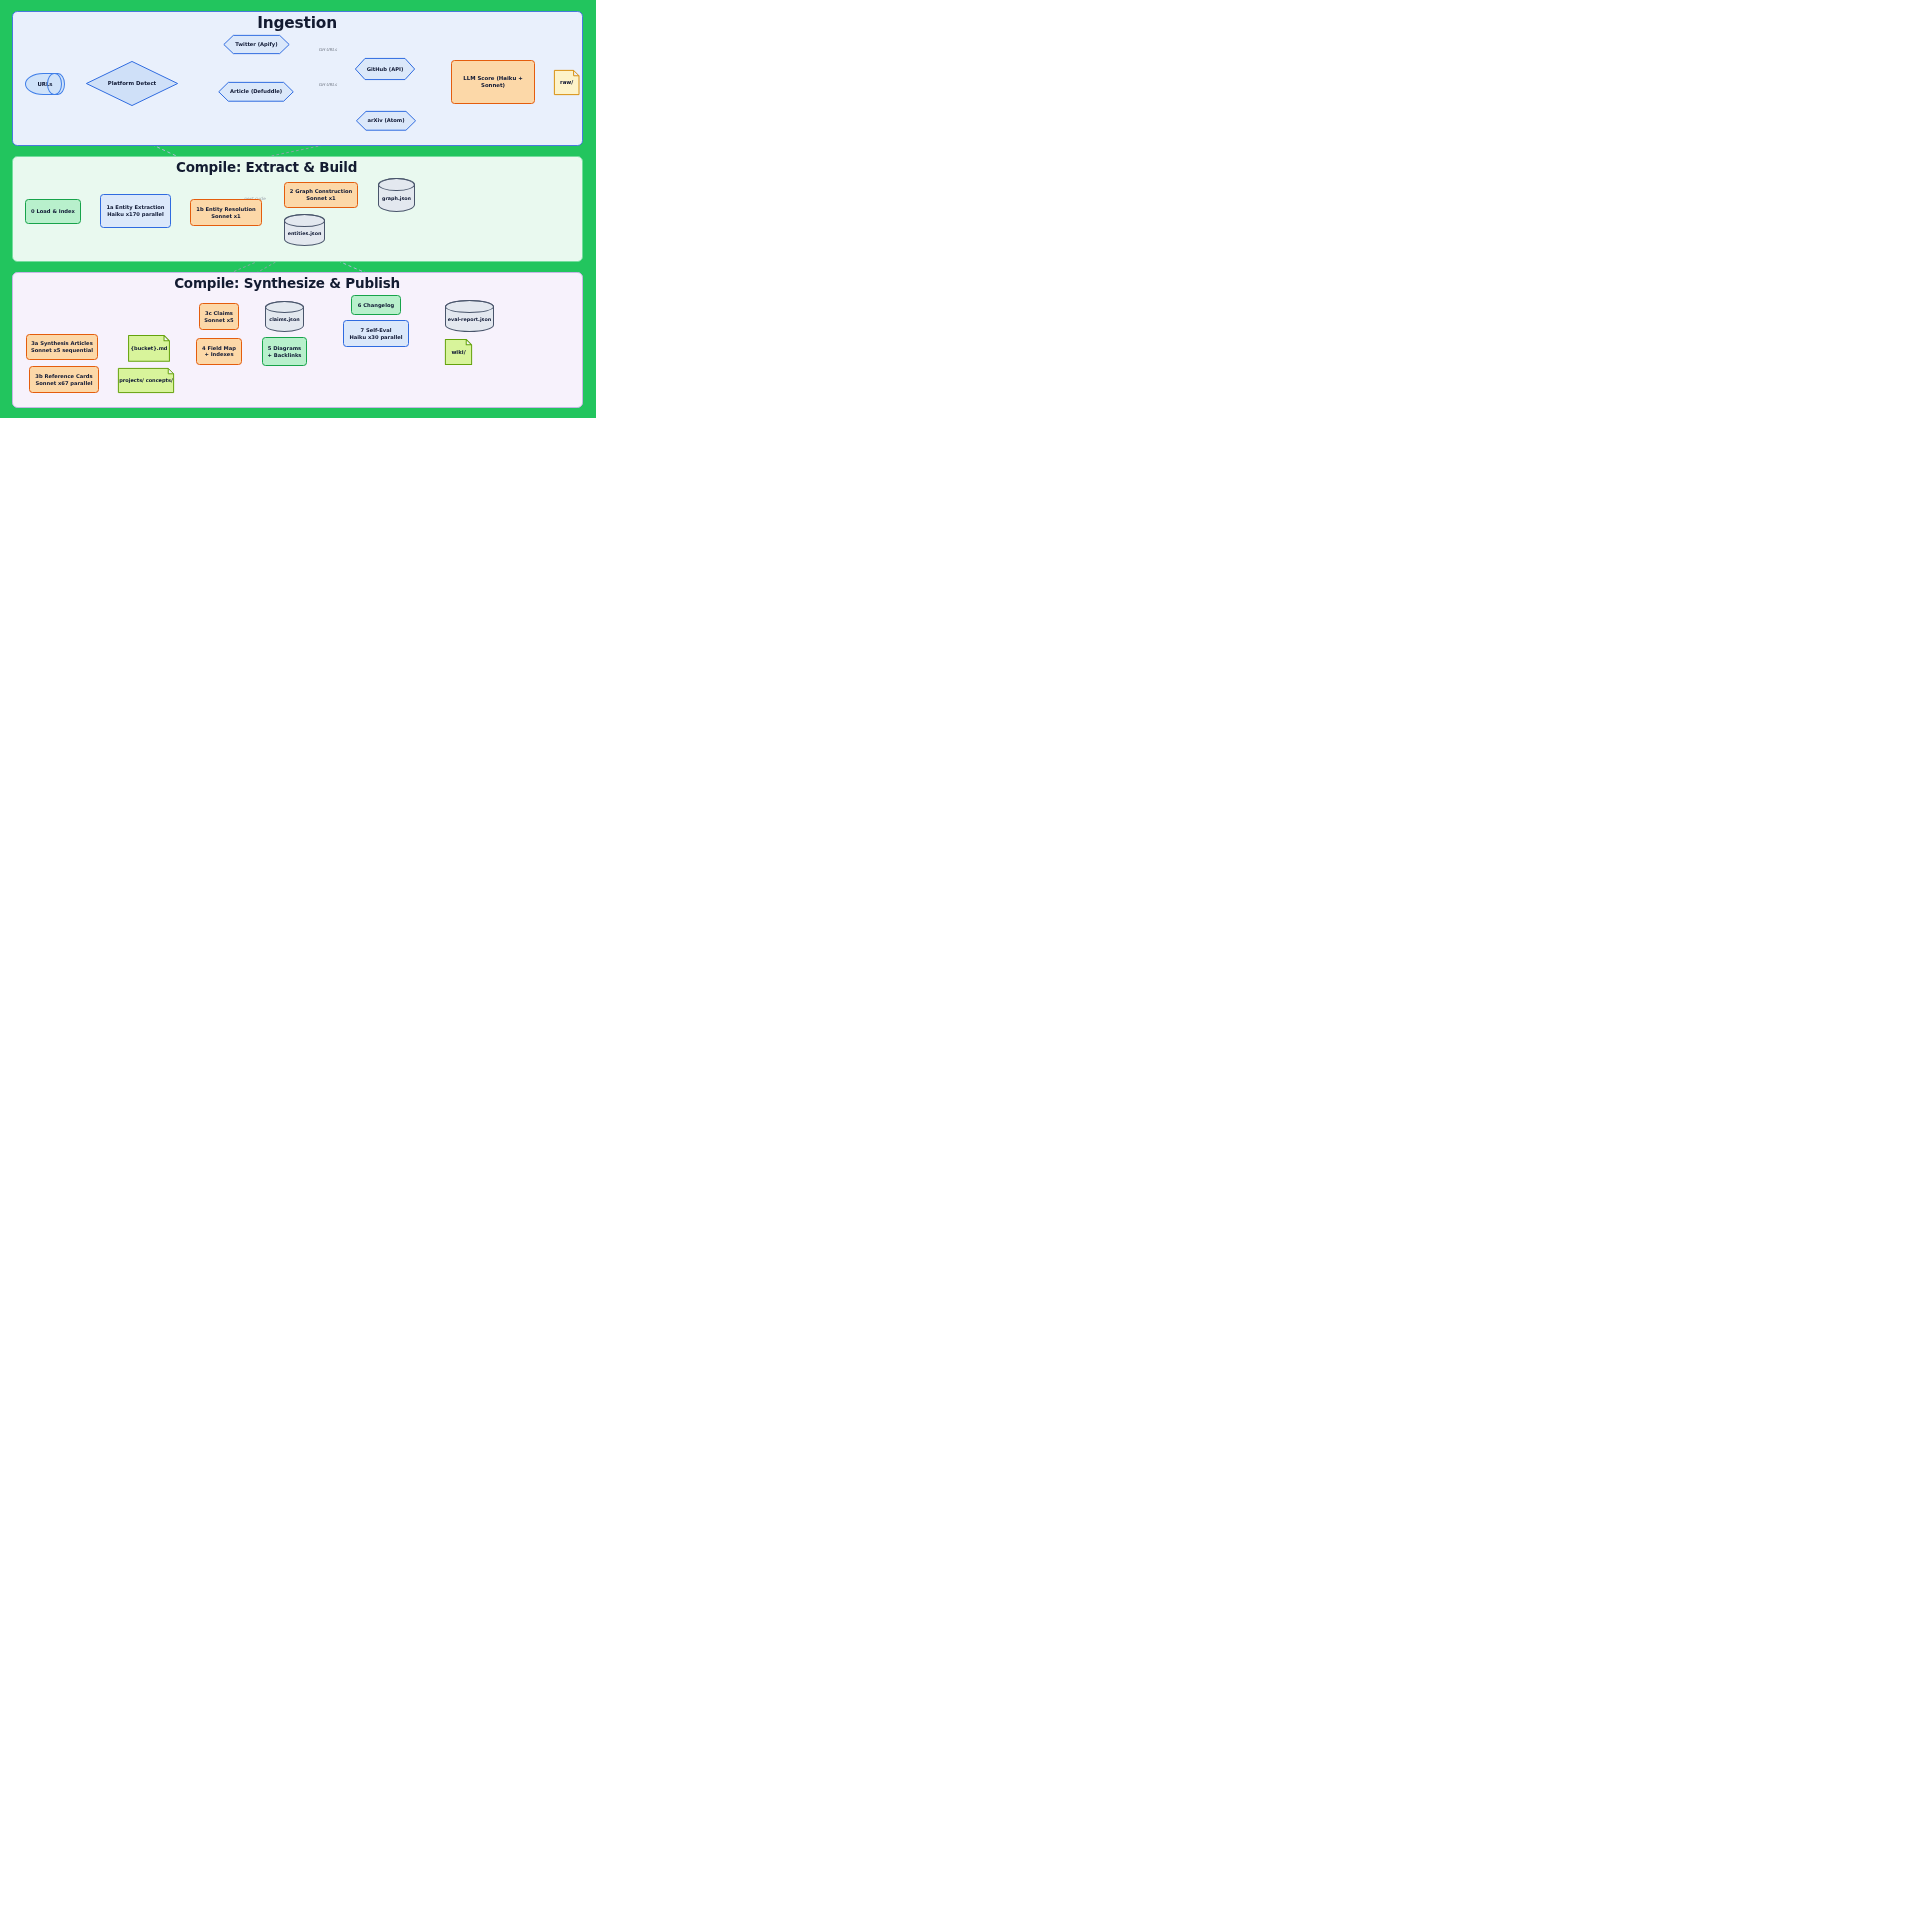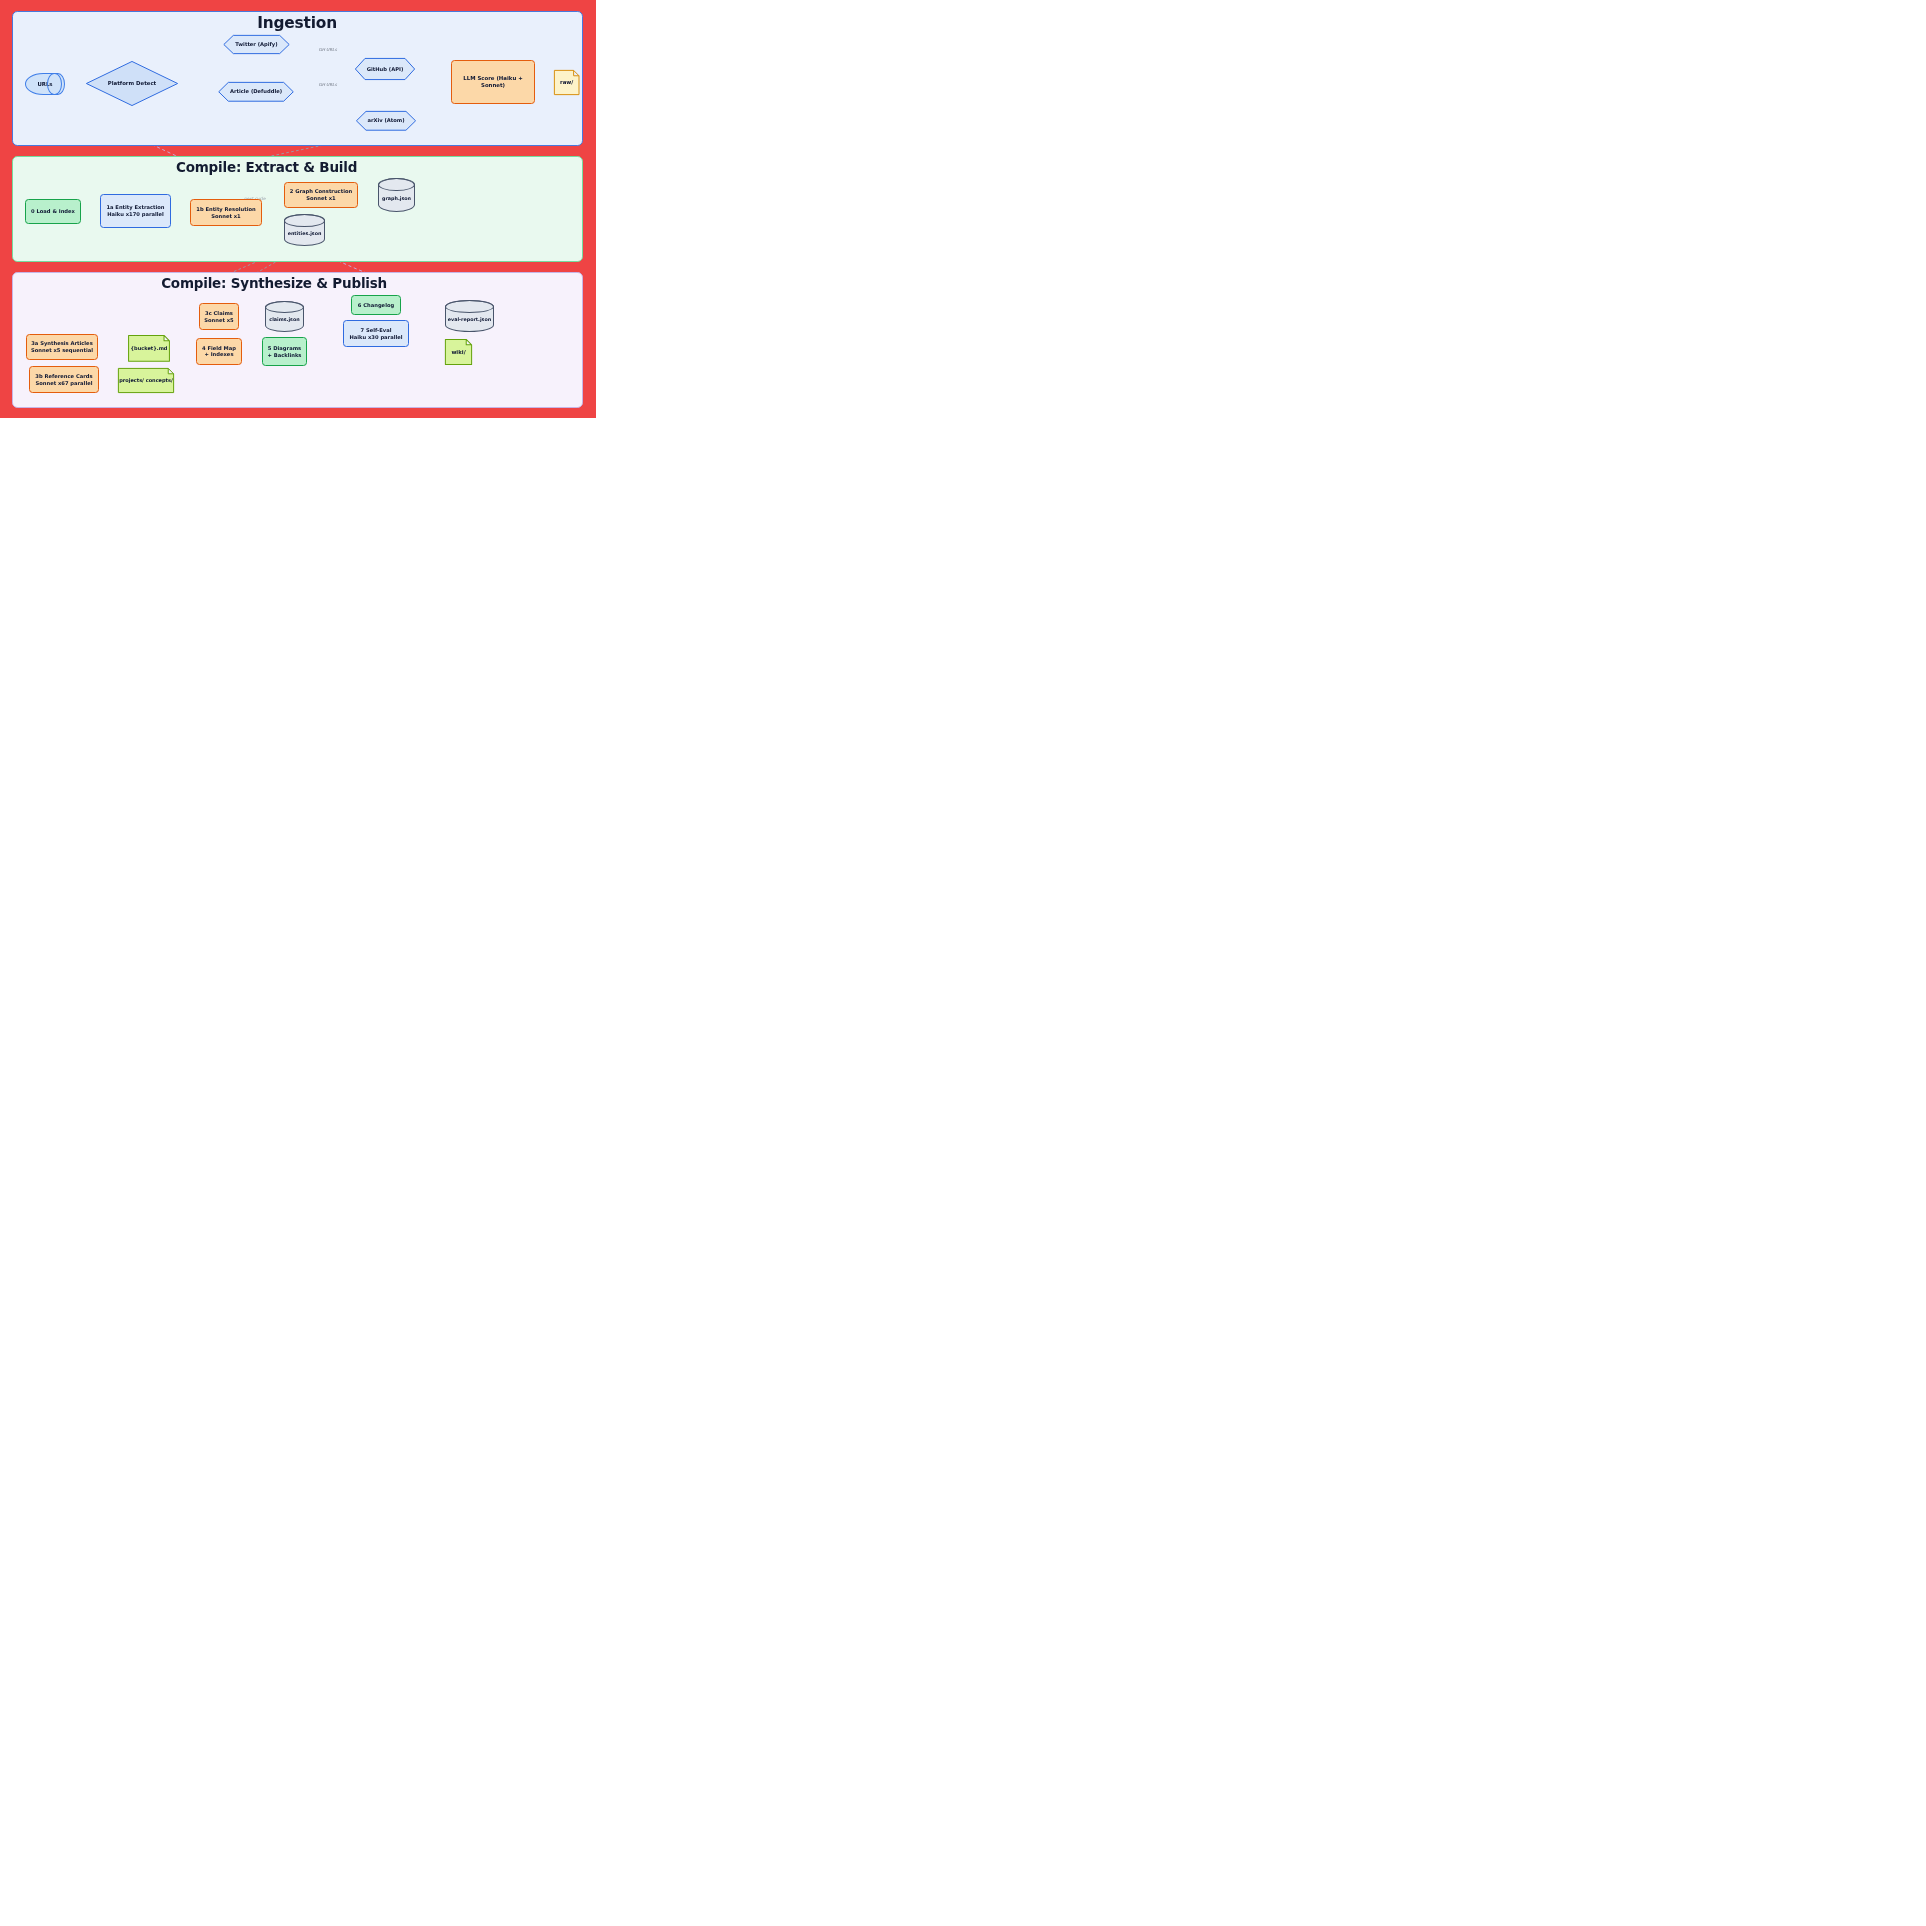--- a/index.html
+++ b/index.html
@@ -1,17 +1,17 @@
 <!DOCTYPE html>
 <html style="font-size:6.2px"><head>
 <meta charset="utf-8">
 <style>
   html,body{margin:0;padding:0;background:#ffffff;}
   body{font-family:"DejaVu Sans","Liberation Sans",sans-serif;}
-  #canvas{position:relative;width:596px;height:418px;background:#ef4444;overflow:hidden;}
+  #canvas{position:relative;width:596px;height:418px;background:#22c55e;overflow:hidden;}
   .section{position:absolute;border-radius:5.4px;border:0.8px solid;box-sizing:border-box;}
   .section-title{position:absolute;width:100%;text-align:center;font-weight:800;color:#131b31;letter-spacing:-0.2px;}
   .node{position:absolute;box-sizing:border-box;display:flex;align-items:center;justify-content:center;
         text-align:center;font-weight:700;color:#0e1733;line-height:1.28;white-space:pre-line;}
   .node.rect{border:1px solid;border-radius:3.5px;}
   .node.cylv{border:1px solid;border-radius:50%/ 22%;}
   .cyl-cap{position:absolute;left:-1px;right:-1px;top:-1px;height:42%;
            border:1px solid;border-color:inherit;border-radius:50%;background:transparent;box-sizing:border-box;}
   .node.cylv .lbl{position:relative;top:14%;}
   .node.cylh{border:1.2px solid;border-radius:46% 18% 18% 46% / 50% 50% 50% 50%;}
@@ -76,21 +76,21 @@
       <path d="M797,892 H852 Q860,892 860,884 V799 Q860,791 868,791 H903" fill="none" stroke="#1d3f9e" stroke-width="2.6" marker-end="url(#m-solid)"></path>
       <path d="M797,922 H830 Q838,922 838,930 V980 Q838,988 846,988 H1075 Q1083,988 1083,980 V916 Q1083,908 1091,908 H1147" fill="none" stroke="#1d3f9e" stroke-width="2.6" marker-end="url(#m-solid)"></path>
       <path d="M1040,791 H1087 Q1095,791 1095,799 V877 Q1095,885 1103,885 H1147" fill="none" stroke="#1d3f9e" stroke-width="2.6" marker-end="url(#m-solid)"></path>
       <path d="M1061,866 H1100 Q1108,866 1108,858 V828 Q1108,820 1116,820 H1147" fill="none" stroke="#1d3f9e" stroke-width="2.6" marker-end="url(#m-solid)"></path>
     </svg>
 <div class="section" style="left: 11.6px; top: 10.8px; width: 571px; height: 135px; background: rgb(233, 240, 252); border-color: rgb(72, 120, 221);"></div>
     <div class="section-title" style="left: 11.6px; top: 14px; width: 571px; font-size: 15.4px;">Ingestion</div>
     <div class="section" style="left: 11.6px; top: 156px; width: 571px; height: 106px; background: rgb(233, 249, 239); border-color: rgb(116, 221, 158);"></div>
     <div class="section-title" style="left: 11.6px; top: 159px; width: 510px; font-size: 13.5px;">Compile: Extract &amp; Build</div>
     <div class="section" style="left: 11.6px; top: 272px; width: 571px; height: 136px; background: rgb(247, 242, 252); border-color: rgb(199, 182, 231);"></div>
-    <div class="section-title" style="left: 11.6px; top: 275px; width: 525px; font-size: 13.5px;">Compile: Synthesize &amp; Publish</div>
+    <div class="section-title" style="left: 11.6px; top: 275px; width: 525px; font-size: 13.5px; padding-left: 13px;">Compile: Synthesize &amp; Publish</div>
     <div class="edge-label" style="left: 328px; top: 49px; background: rgb(233, 240, 252); color: rgb(109, 116, 128); font-size: 4.2px;">GH URLs</div>
     <div class="edge-label" style="left: 328px; top: 84px; background: rgb(233, 240, 252); color: rgb(109, 116, 128); font-size: 4.2px;">GH URLs</div>
     <div class="edge-label" style="left: 255px; top: 198px; background: rgb(233, 249, 239); color: rgb(154, 161, 172); font-size: 4.2px;">next cycle</div>
     <div class="node cylh" style="left: 25px; top: 73px; width: 40px; height: 22.3px; background: rgb(207, 226, 249); border-color: rgb(63, 126, 232); font-size: 5.4px;"><div class="cylh-cap"></div><span class="lbl">URLs</span></div>
     <svg class="shape-svg" width="92" height="45" style="left: 86px; top: 61px;" viewBox="0 0 240 117">
       <path d="M120,1 L239,58.5 L120,116 L1,58.5 Z" fill="#cfe0f8" stroke="#2f6be0" stroke-width="2.6" stroke-linejoin="round"></path>
     </svg>
     <div class="shape-lbl" style="left: 86px; top: 61px; width: 92px; height: 45px; font-size: 5.4px;"><span>Platform Detect</span></div>
     <svg class="shape-svg" width="67" height="19" style="left: 223px; top: 35px;" viewBox="0 0 174 50">
       <path d="M26,1 L148,1 L173,25 L148,49 L26,49 L1,25 Z" fill="#dbe8fa" stroke="#2f6be0" stroke-width="2.6" stroke-linejoin="round"></path>

